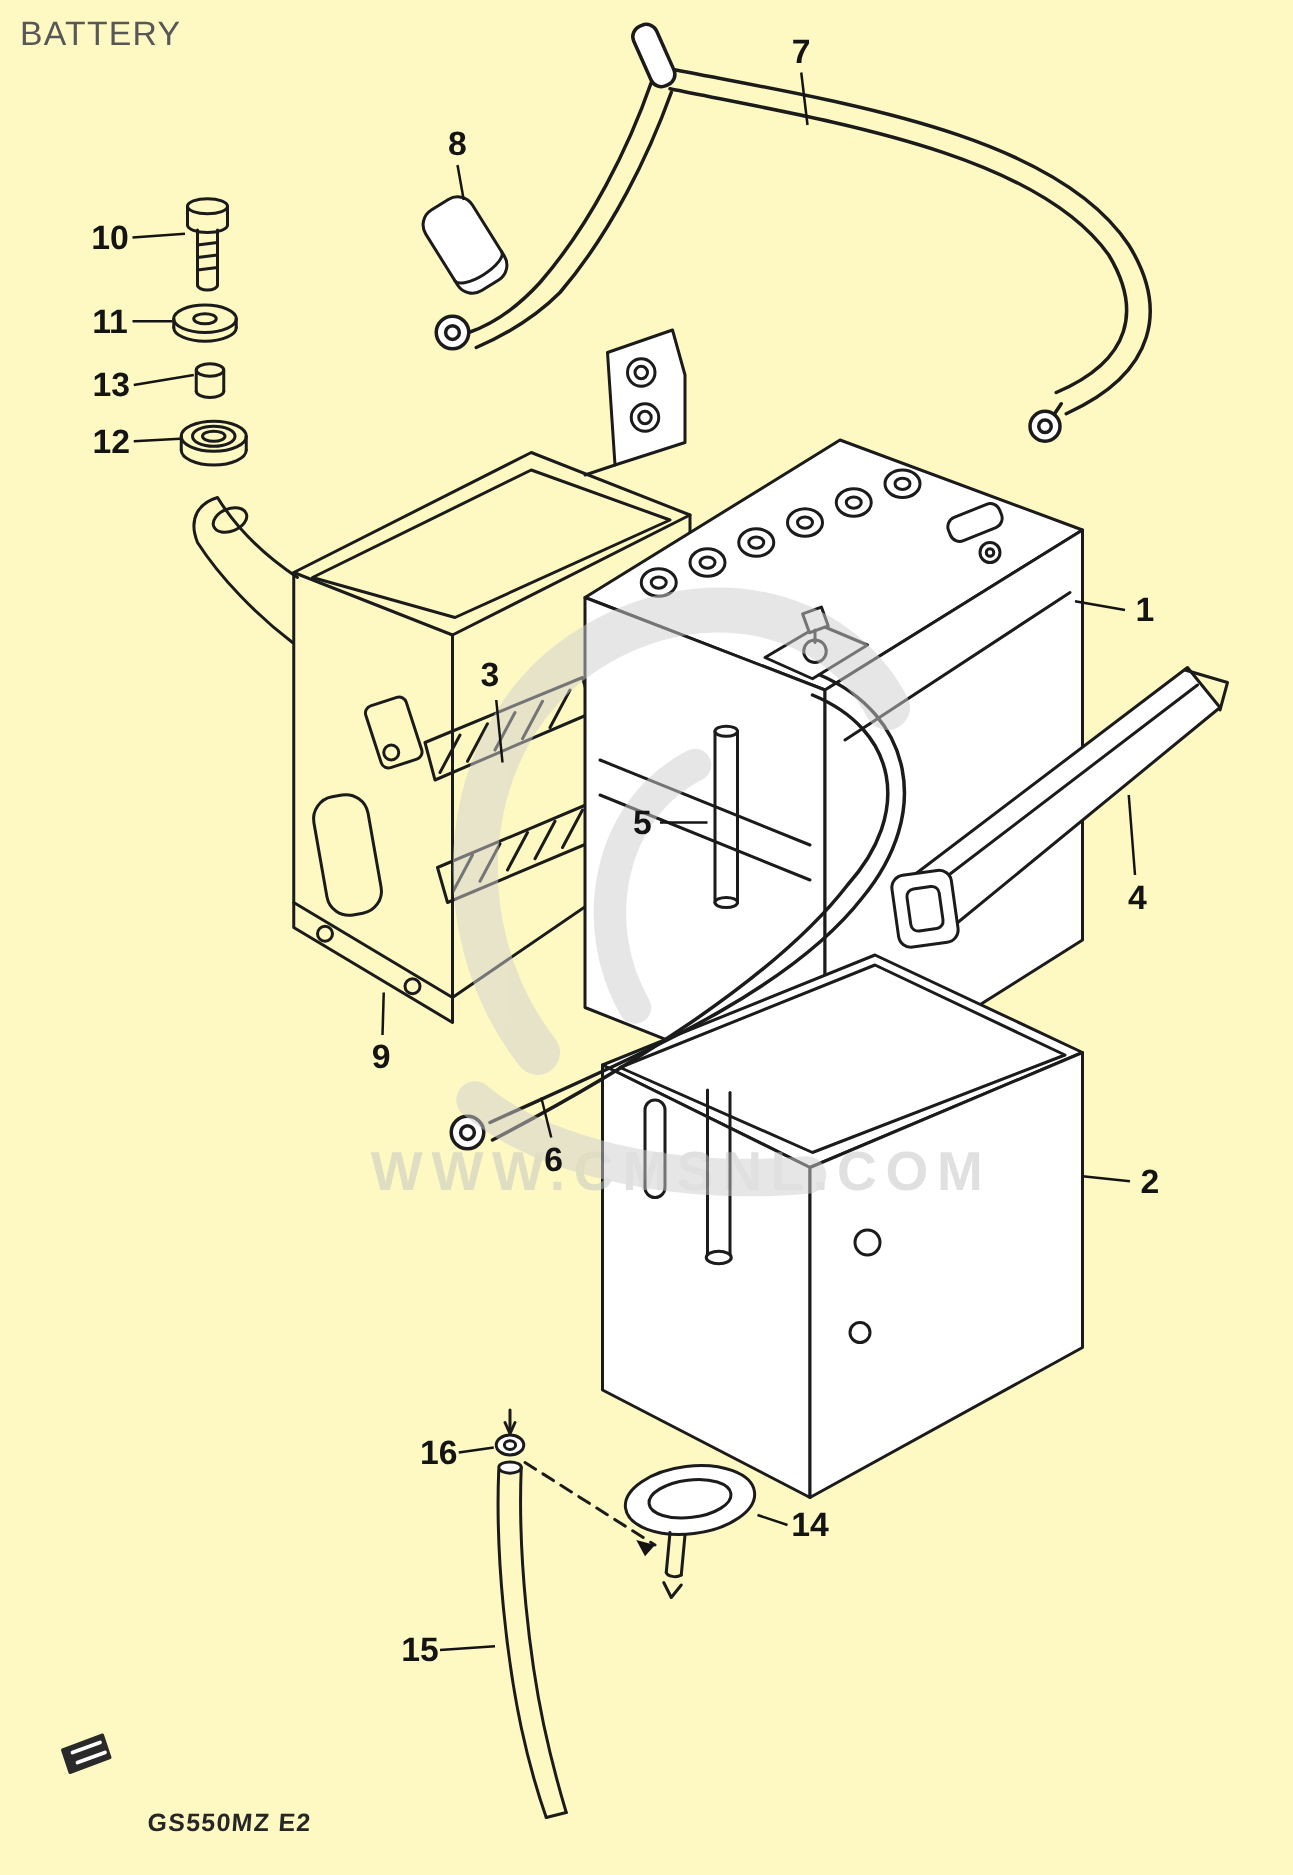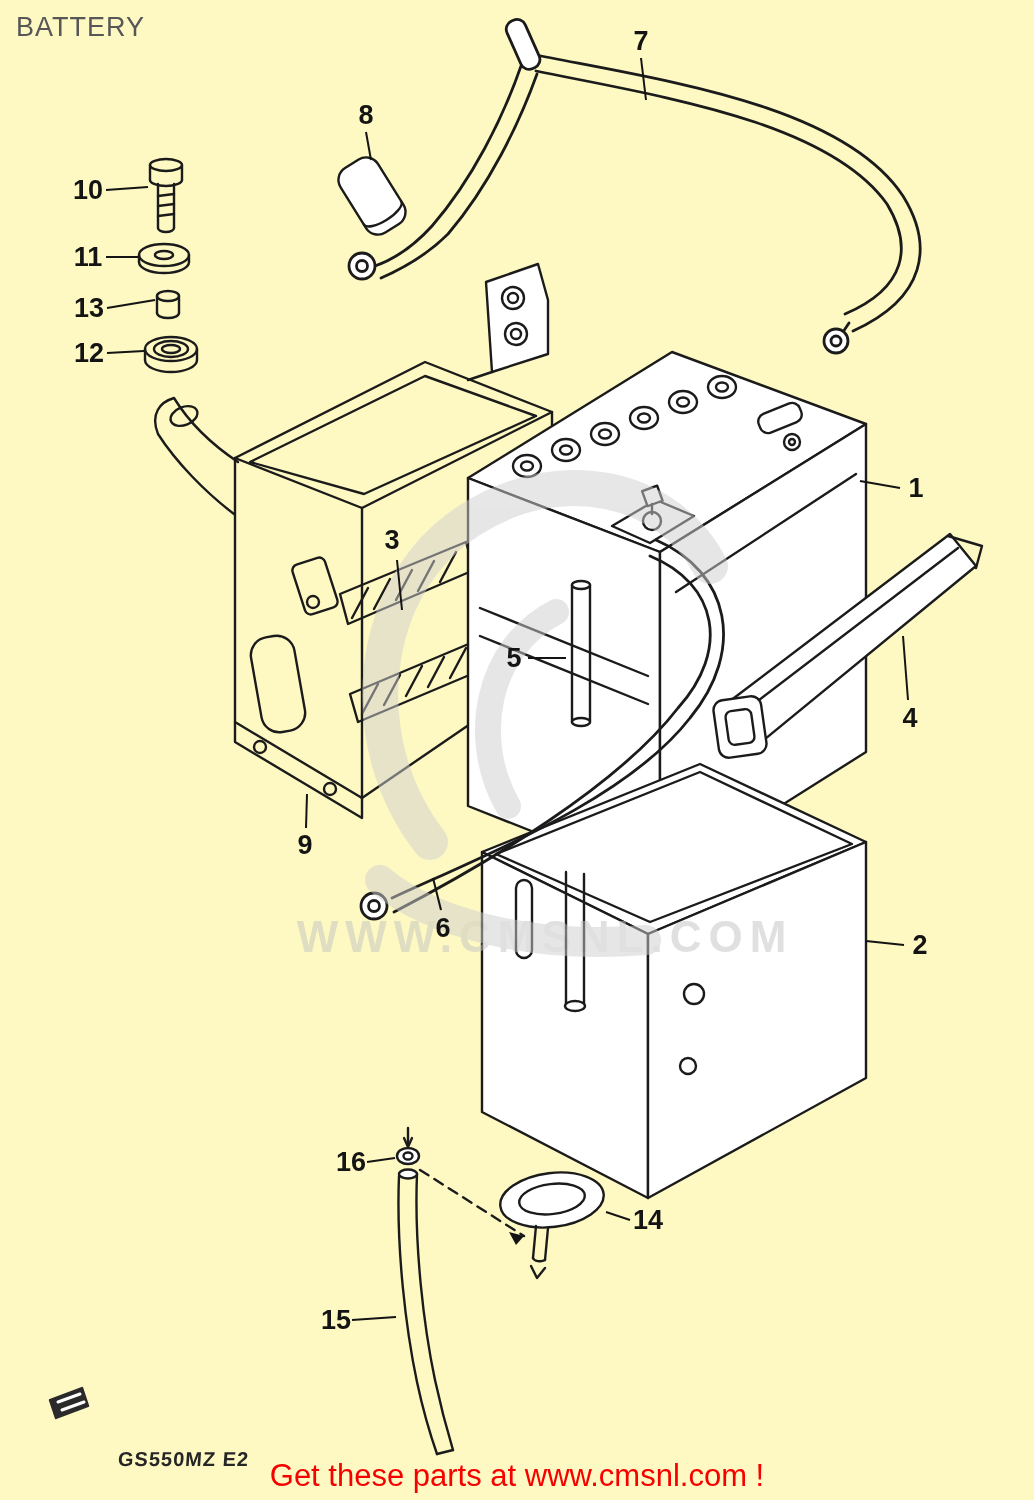--- a/index.html
+++ b/index.html
@@ -264,15 +264,14 @@
         <text x="648" y="1229" class="part-num">14</text>
         <line x1="352" y1="1320" x2="396" y2="1317" class="leader"></line>
         <text x="336" y="1329" class="part-num">15</text>
         <line x1="367" y1="1162" x2="395" y2="1158" class="leader"></line>
         <text x="351" y="1171" class="part-num">16</text>
       </g>
   </svg>
 
   <div class="model-code">GS550MZ E2</div>
 
-  <div class="footer-banner">Get these parts at www.cmsnl.com !</div>
 
 </div>
 
 </body></html>

